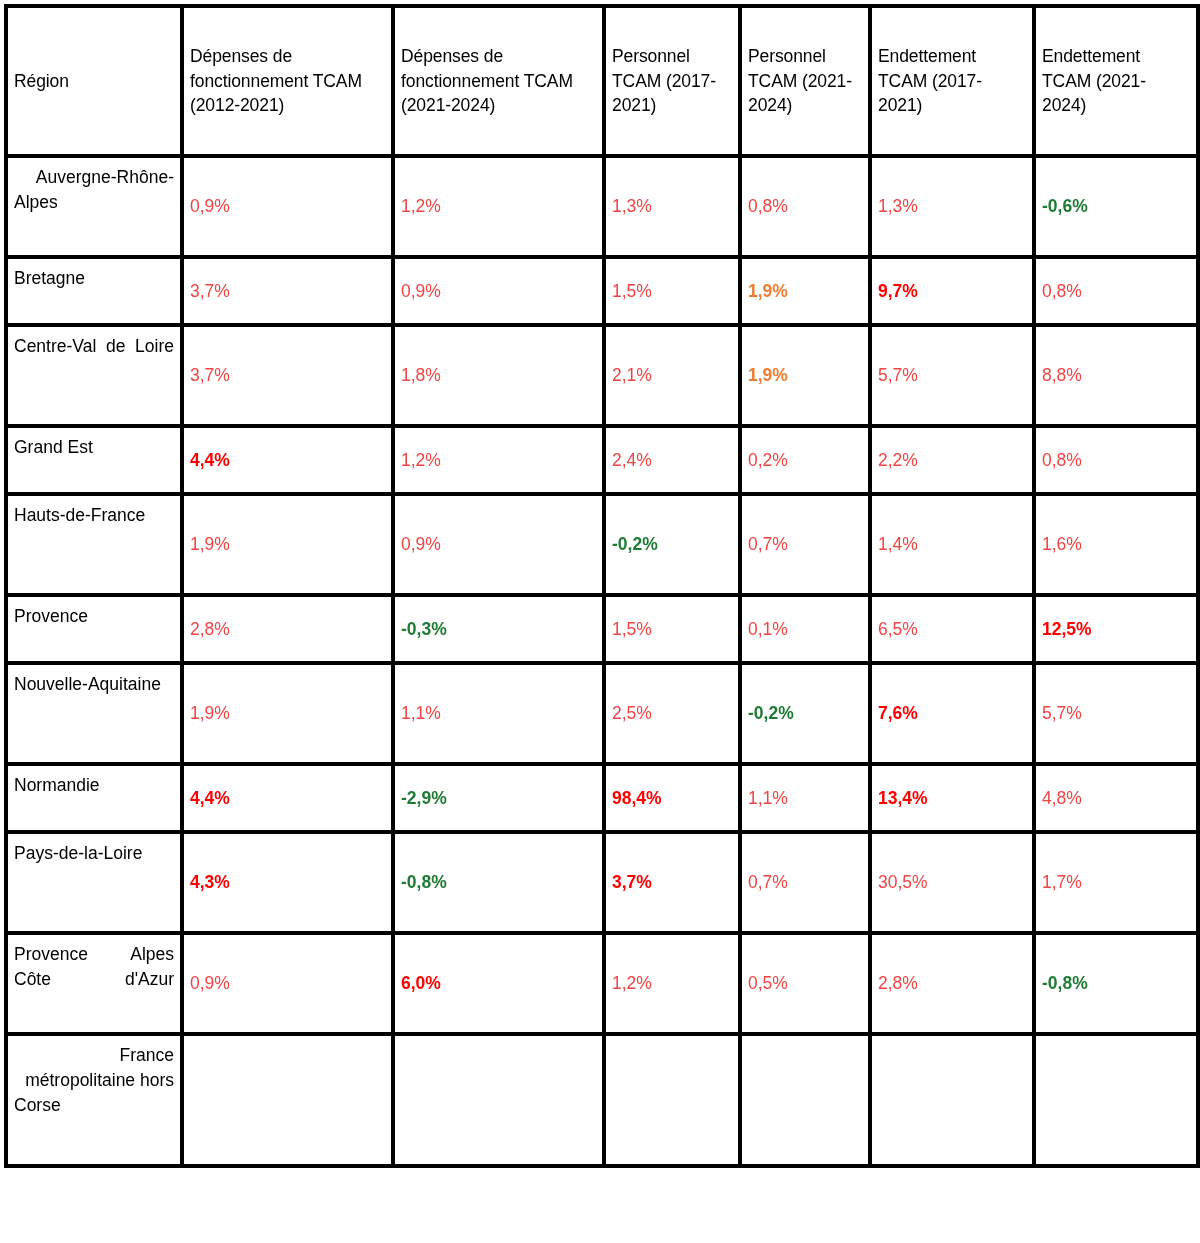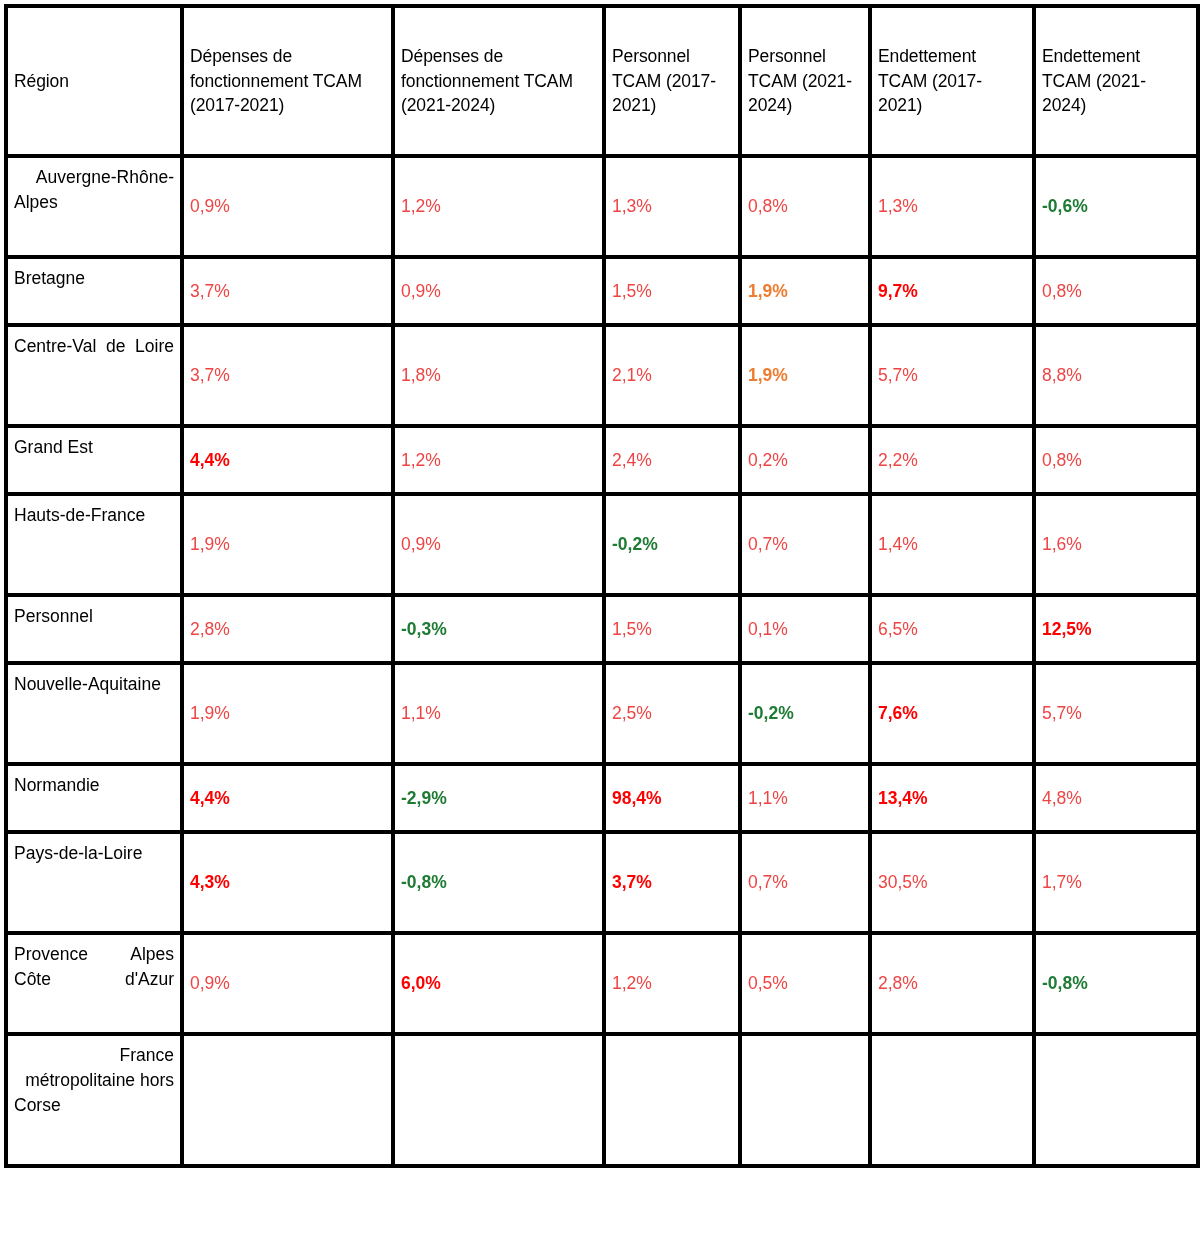--- a/index.html
+++ b/index.html
@@ -102,21 +102,21 @@
         <col class="c-dep1">
         <col class="c-dep2">
       <col class="c-pers1">
         <col class="c-pers2">
         <col class="c-end1">
         <col class="c-end2">
     </colgroup>
     <thead>
       <tr>
         <th class="region-head">Région</th>
-        <th>Dépenses de fonctionnement TCAM (2017-2021)</th>
+        <th>Dépenses de fonctionnement TCAM (2012-2021)</th>
         <th>Dépenses de fonctionnement TCAM (2021-2024)</th>
         <th>Personnel TCAM (2017-2021)</th>
         <th>Personnel TCAM (2021-2024)</th>
         <th>Endettement TCAM (2017-2021)</th>
         <th>Endettement TCAM (2021-2024)</th>
       </tr>
     </thead>
     <tbody id="table-body">
         <tr class="h2">
           <td class="region-cell nojust">Auvergne-Rhône-Alpes</td>
@@ -157,21 +157,21 @@
         <tr class="h2">
           <td class="region-cell nojust">Hauts-de-France</td>
           <td class="val"><span class="v-neutral">1,9%</span></td>
           <td class="val"><span class="v-neutral">0,9%</span></td>
           <td class="val"><span class="v-green">-0,2%</span></td>
           <td class="val"><span class="v-neutral">0,7%</span></td>
           <td class="val"><span class="v-neutral">1,4%</span></td>
           <td class="val"><span class="v-neutral">1,6%</span></td>
         </tr>
         <tr class="h1">
-          <td class="region-cell nojust">Personnel</td>
+          <td class="region-cell nojust">Provence</td>
           <td class="val"><span class="v-neutral">2,8%</span></td>
           <td class="val"><span class="v-green">-0,3%</span></td>
           <td class="val"><span class="v-neutral">1,5%</span></td>
           <td class="val"><span class="v-neutral">0,1%</span></td>
           <td class="val"><span class="v-neutral">6,5%</span></td>
           <td class="val"><span class="v-red">12,5%</span></td>
         </tr>
         <tr class="h2">
           <td class="region-cell nojust">Nouvelle-Aquitaine</td>
           <td class="val"><span class="v-neutral">1,9%</span></td>

